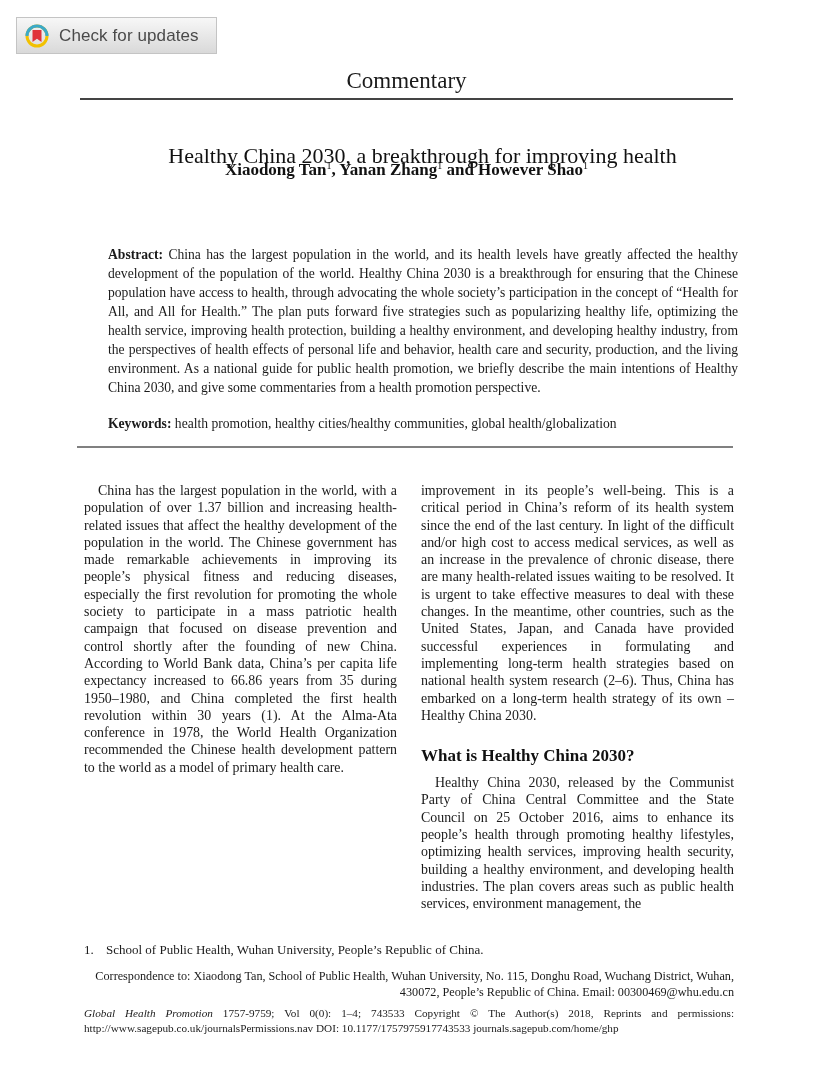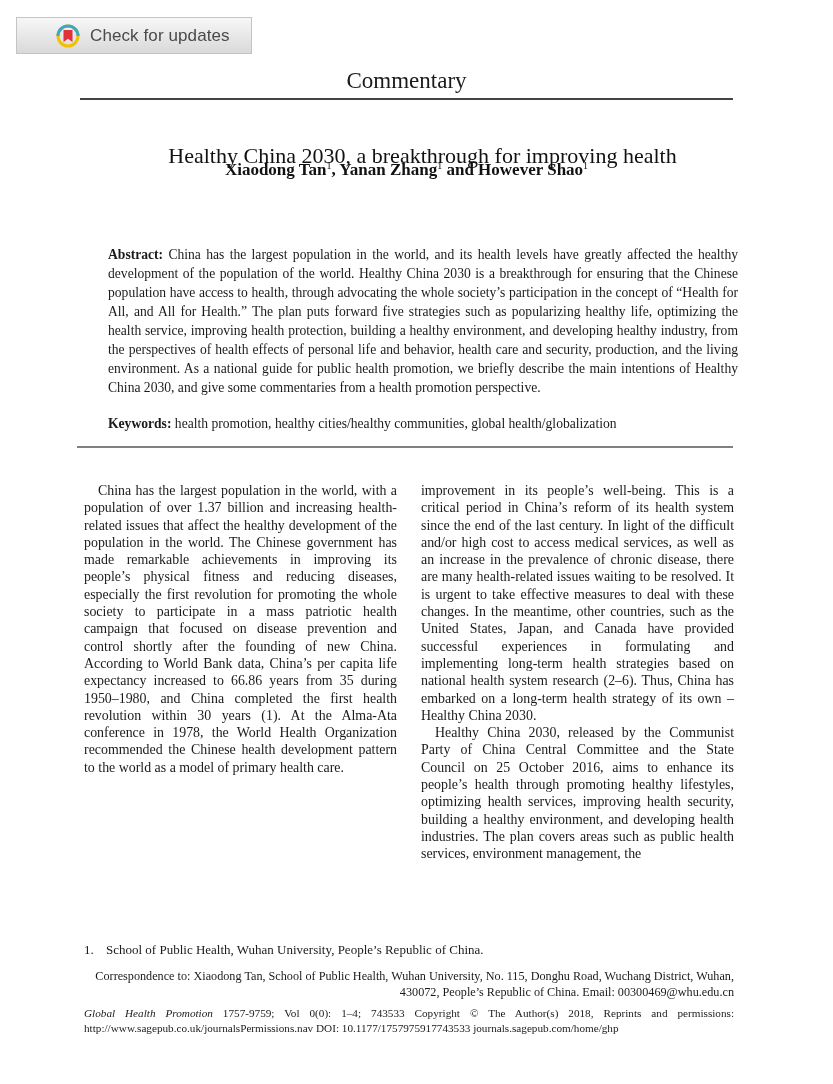--- a/index.html
+++ b/index.html
@@ -1,21 +1,21 @@
 <!DOCTYPE html>
 <html><head>
 <meta charset="utf-8">
 <style>
   html, body { margin: 0; padding: 0; background: #ffffff; }
   body { width: 833px; height: 1084px; position: relative; overflow: hidden;
          font-family: "Liberation Serif", "DejaVu Serif", serif; color: #1a1a1a; }
 
-  .badge { position: absolute; left: 16px; top: 17px; width: 236px; height: 37px;
+  .badge { position: absolute; left: 16px; top: 17px; width: 201px; height: 37px;
            background: linear-gradient(#f7f7f7, #d9d9d9); border: 1px solid #c4c4c4;
-           box-sizing: border-box; display: flex; align-items: center; cursor: pointer; padding-left: 31px; }
+           box-sizing: border-box; display: flex; align-items: center; cursor: pointer; }
   .badge-icon { width: 24px; height: 24px; margin-left: 8px; position: relative; }
   .badge-label { font-family: "Liberation Sans", "DejaVu Sans", sans-serif; font-size: 17px;
                  color: #4a4a4a; margin-left: 10px; letter-spacing: 0.1px; }
 
   .section-label { position: absolute; left: 80px; width: 653px; top: 68px; text-align: center;
                    font-size: 23px; color: #1a1a1a; }
   .rule-top { position: absolute; left: 80px; width: 653px; top: 98px; height: 2px; background: #444; }
 
   .title { position: absolute; left: 80px; width: 653px; top: 127px; text-align: center;
            font-size: 22px; font-weight: normal; color: #111; margin: 16px; }
@@ -79,20 +79,21 @@
   <span>health promotion, healthy cities/healthy communities, global health/globalization</span>
 </div>
 <div class="rule-abs"></div>
 
 <div class="col col-left">
   <p>China has the largest population in the world, with a population of over 1.37 billion and increasing health-related issues that affect the healthy development of the population in the world. The Chinese government has made remarkable achievements in improving its people’s physical fitness and reducing diseases, especially the first revolution for promoting the whole society to participate in a mass patriotic health campaign that focused on disease prevention and control shortly after the founding of new China. According to World Bank data, China’s per capita life expectancy increased to 66.86 years from 35 during 1950–1980, and China completed the first health revolution within 30 years (1). At the Alma-Ata conference in 1978, the World Health Organization recommended the Chinese health development pattern to the world as a model of primary health care.</p>
 </div>
 
 <div class="col col-right">
   <p class="noindent">improvement in its people’s well-being. This is a critical period in China’s reform of its health system since the end of the last century. In light of the difficult and/or high cost to access medical services, as well as an increase in the prevalence of chronic disease, there are many health-related issues waiting to be resolved. It is urgent to take effective measures to deal with these changes. In the meantime, other countries, such as the United States, Japan, and Canada have provided successful experiences in formulating and implementing long-term health strategies based on national health system research (2–6). Thus, China has embarked on a long-term health strategy of its own – Healthy China 2030.</p>
+  <h2>What is Healthy China 2030?</h2>
   <p>Healthy China 2030, released by the Communist Party of China Central Committee and the State Council on 25 October 2016, aims to enhance its people’s health through promoting healthy lifestyles, optimizing health services, improving health security, building a healthy environment, and developing health industries. The plan covers areas such as public health services, environment management, the</p>
 </div>
 
 <div class="footnote">
   <span class="num">1.</span><span>School of Public Health, Wuhan University, People’s Republic of China.</span>
 </div>
 <div class="corr">Correspondence to: Xiaodong Tan, School of Public Health, Wuhan University, No. 115, Donghu Road, Wuchang District, Wuhan, 430072, People’s Republic of China.  Email: 00300469@whu.edu.cn</div>
 <div class="citation">
   <i>Global Health Promotion</i><span> 1757-9759; Vol 0(0): 1–4; 743533 Copyright © The Author(s) 2018, Reprints and permissions: http://www.sagepub.co.uk/journalsPermissions.nav  DOI: 10.1177/1757975917743533  journals.sagepub.com/home/ghp</span>
 </div>

